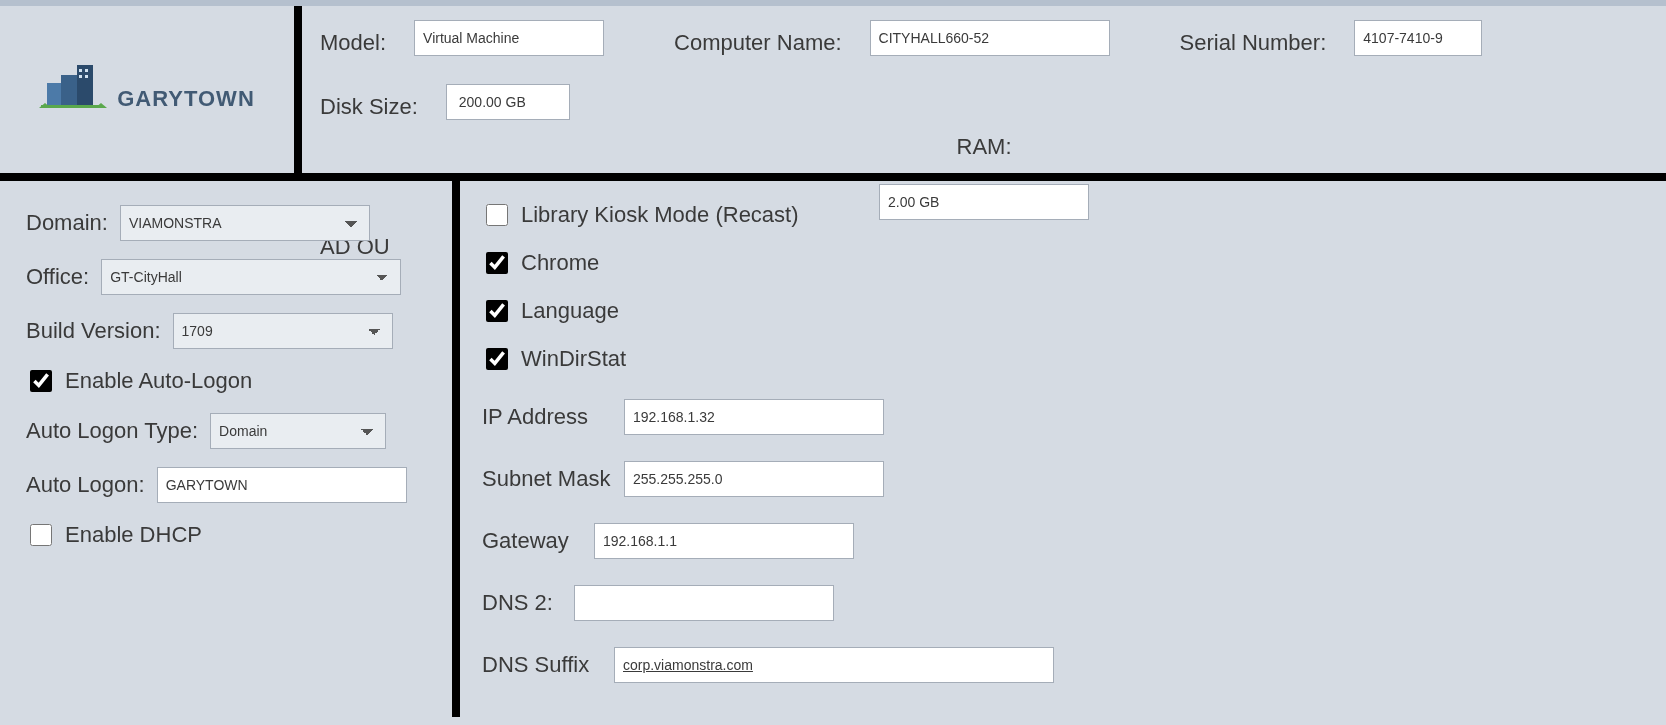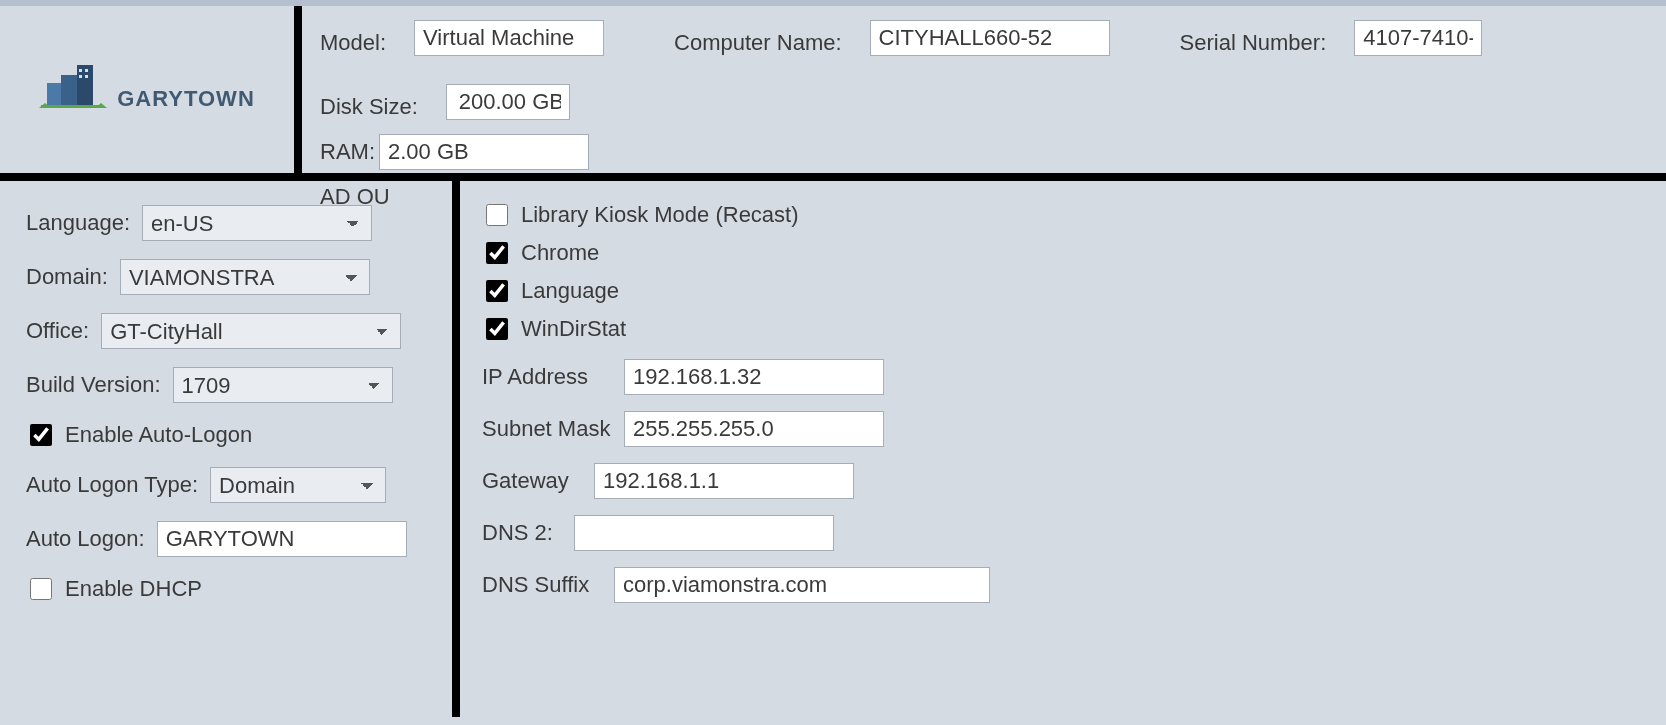--- a/index.html
+++ b/index.html
@@ -38,31 +38,31 @@
   }
   .info-cell {
     flex: 1;
     padding: 14px 18px 10px 18px;
     display: flex; flex-direction: column; gap: 14px;
   }
   .info-line1 {
     display: flex; align-items: flex-end; gap: 28px; flex-wrap: wrap;
   }
   .info-line2 {
-    display: flex; align-items: center; gap: 4px;
+    display: flex; align-items: center; gap: 24px; flex-direction: column;
   }
   .info-line3 {
     display: flex; align-items: center; gap: 12px;
   }
   .lbl { white-space: nowrap; }
   input[type=text], .txt, select {
     background: #fff;
     border: 1px solid #a5adb8;
     font-family: inherit;
-    font-size: 22px;
+    font-size: 14px;
     color: #3a3a3a;
     padding: 4px 8px;
     height: 36px;
   }
   select {
     appearance: none;
     -webkit-appearance: none;
     background-image: linear-gradient(45deg, transparent 50%, #555 50%),
                       linear-gradient(135deg, #555 50%, transparent 50%);
     background-position: calc(100% - 18px) 15px, calc(100% - 12px) 15px;
@@ -80,36 +80,36 @@
     border-right: 8px solid #000;
     padding: 24px 26px;
     display: flex; flex-direction: column; gap: 18px;
   }
   .field-row {
     display: flex; align-items: center; gap: 12px;
   }
   .right-col {
     flex: 1;
     padding: 20px 22px;
-    display: flex; flex-direction: column; gap: 10px;
+    display: flex; flex-direction: column; gap: 20px;
   }
   .cb-row {
     display: flex; align-items: center; gap: 10px;
   }
   input[type=checkbox] {
     width: 22px; height: 22px;
     accent-color: #000;
   }
   .net-row {
     display: flex; align-items: center; gap: 12px;
     margin-top: 6px;
   }
   .net-lbl { width: 130px; }
   .net-input { width: 260px; }
-  .suffix-input { width: 376px; }
+  .suffix-input { width: 440px; text-decoration: underline; }
   .building-svg { width: 70px; height: 55px; }
 </style>
 </head>
 <body>
 
 <div class="outer">
 
   <div class="top-row">
     <div class="brand-cell">
       <div class="brand-inner">
@@ -151,26 +151,20 @@
       </div>
       <div class="info-line3">
         <span class="lbl">AD OU</span>
       </div>
     </div>
   </div>
 
   <div class="bottom-row">
     <div class="left-col">
 
-      <div class="field-row">
-        <span class="lbl">Language:</span>
-        <select style="width:230px">
-          <option>en-US</option>
-        </select>
-      </div>
 
       <div class="field-row">
         <span class="lbl">Domain:</span>
         <select style="width:250px">
           <option>VIAMONSTRA</option>
         </select>
       </div>
 
       <div class="field-row">
         <span class="lbl">Office:</span>

